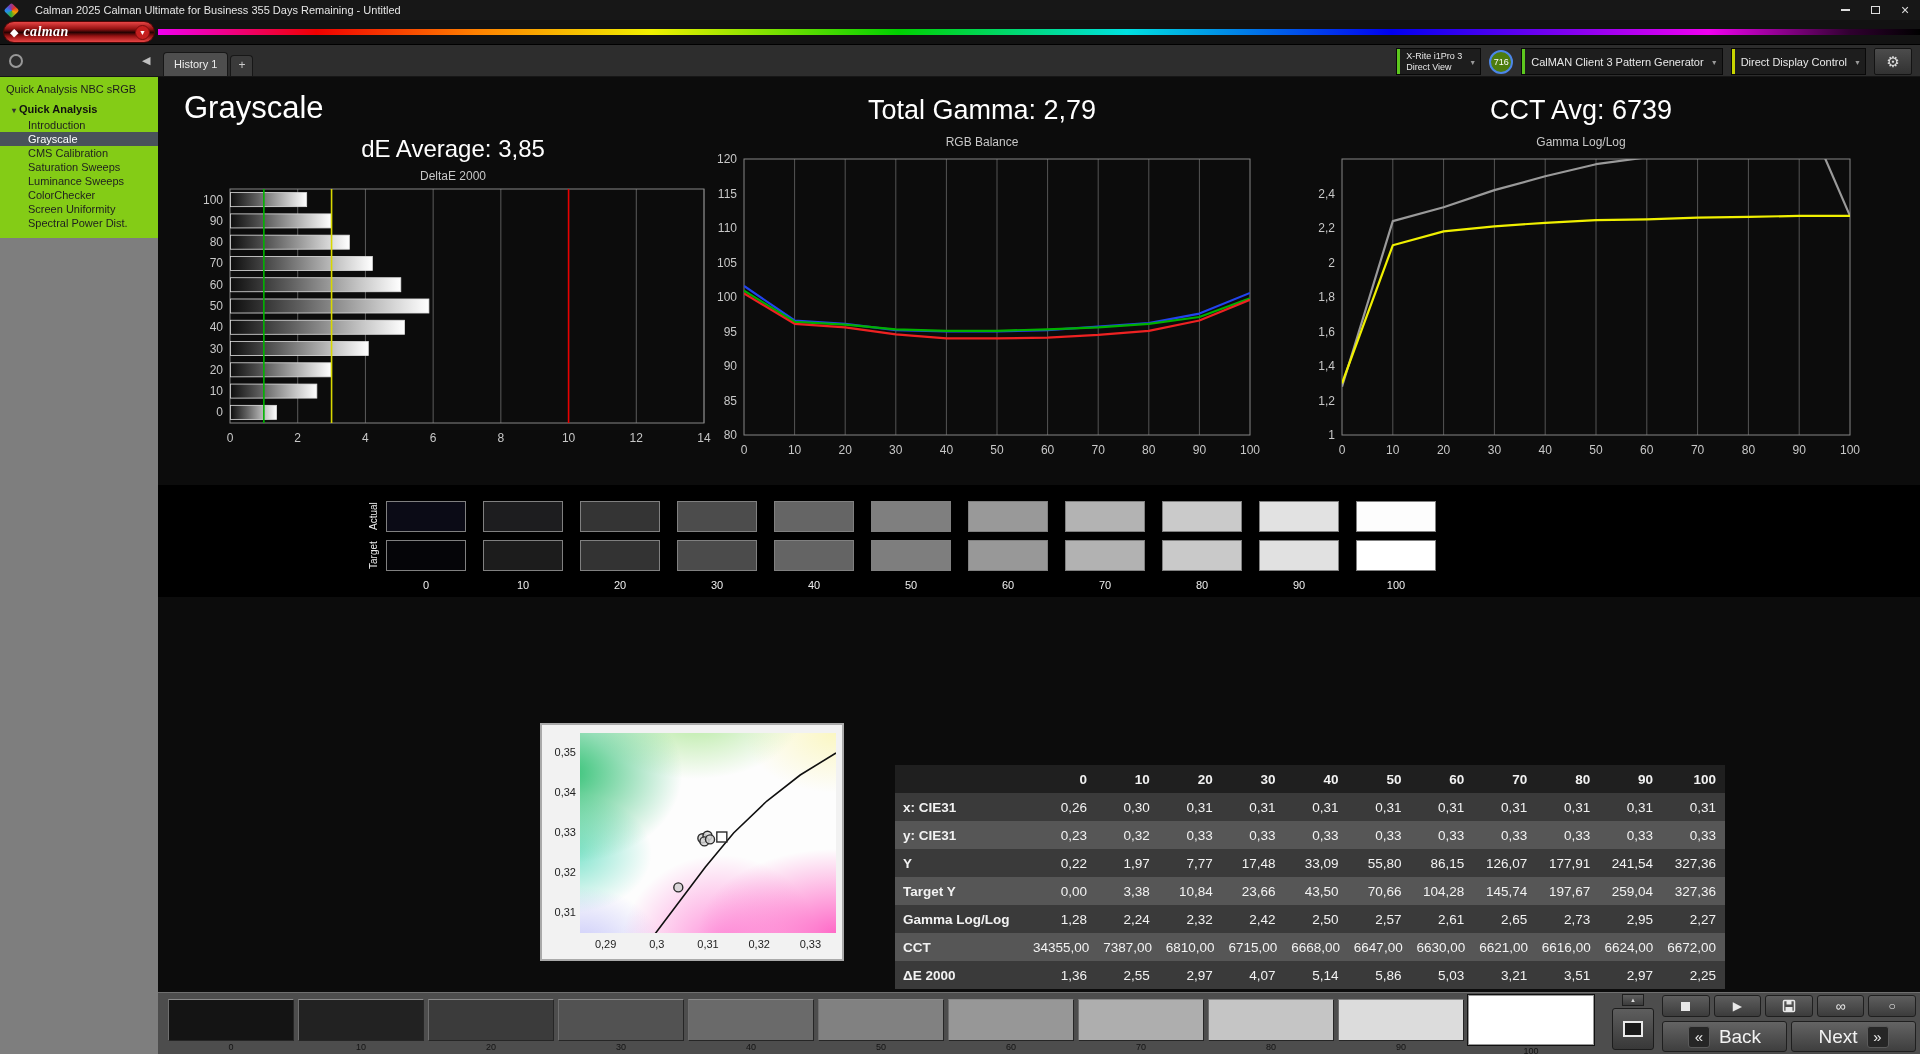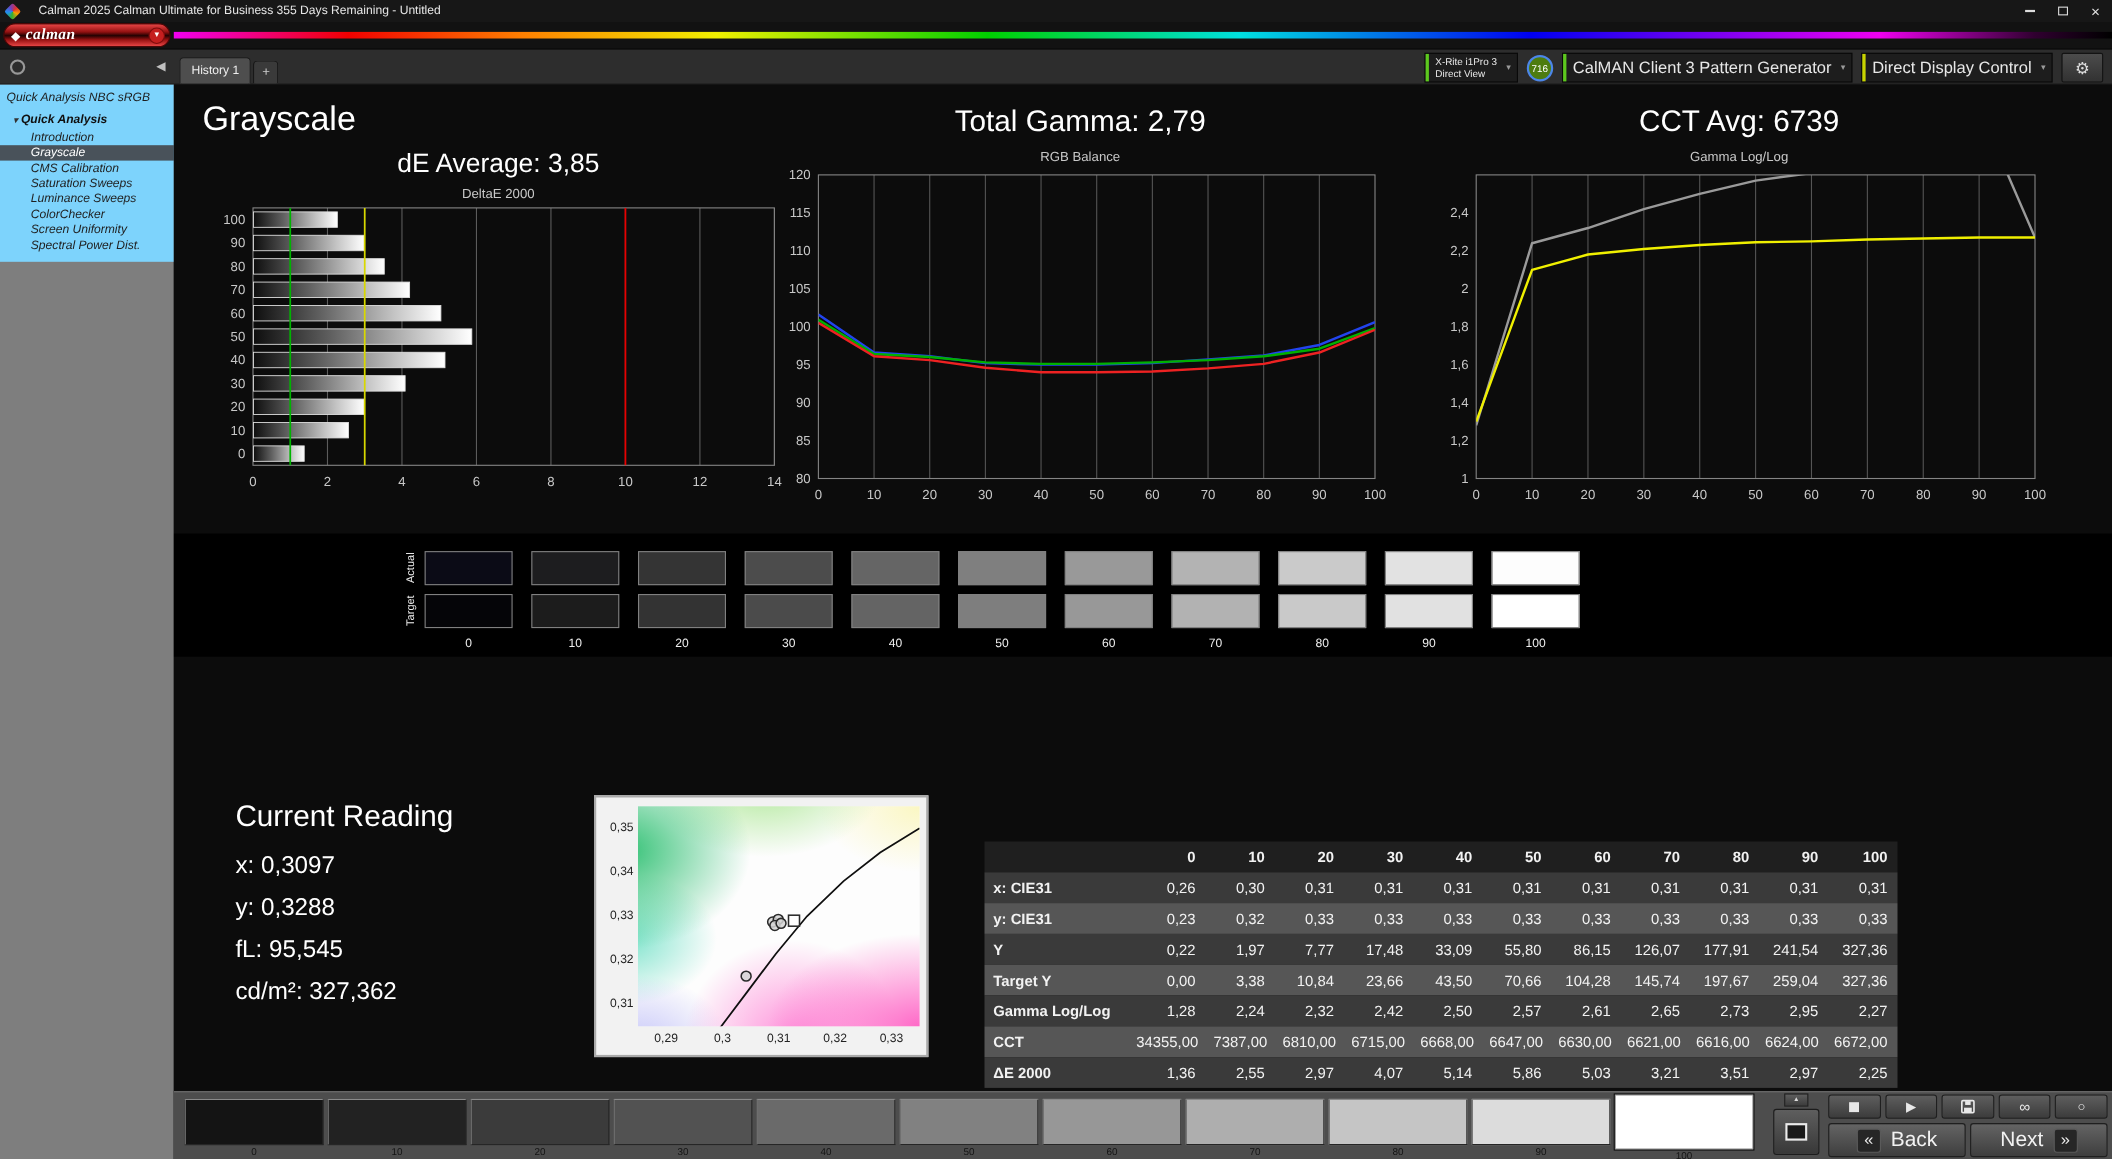--- a/index.html
+++ b/index.html
@@ -31,28 +31,28 @@
   .toolbar { position:absolute; top:44px; left:0; right:0; height:33px; background:#2d2d2d; border-top:1px solid #000; border-bottom:1px solid #161616; }
   .circle-btn { position:absolute; left:9px; top:9px; width:14px; height:14px; border:2px solid #989898; border-radius:50%; }
   .collapse-btn { position:absolute; left:142px; top:9px; color:#c0c0c0; font-size:11px; }
   .tabstrip { position:absolute; left:163px; bottom:0; display:flex; align-items:flex-end; gap:2px; }
   .tab { background:#4e4e4e; color:#eee; font-size:11px; padding:5px 10px 6px; border-radius:4px 4px 0 0; border:1px solid #171717; border-bottom:none; }
   .tab-add { background:#3a3a3a; color:#ccc; font-size:12px; padding:2px 7px 4px; border-radius:4px 4px 0 0; border:1px solid #171717; border-bottom:none; }
   .device-cluster { position:absolute; right:8px; top:3px; display:flex; gap:8px; align-items:center; }
   .device-box { height:27px; background:#1d1d1d; border:1px solid #090909; display:flex; align-items:center; position:relative; padding:0 18px 0 9px; }
   .device-accent { position:absolute; left:0; top:0; bottom:0; width:3px; }
   .device-lines { display:flex; flex-direction:column; line-height:11px; font-size:9px; color:#e8e8e8; }
-  .device-single { font-size:15px; color:#e8e8e8; }
+  .device-single { font-size:11px; color:#e8e8e8; }
   .device-caret { position:absolute; right:4px; top:10px; font-size:7px; color:#9a9a9a; }
   .badge { width:24px; height:24px; border-radius:50%; background:#4d7c0f; border:2px solid #4c86e8; color:#fff; font-size:9px; display:flex; align-items:center; justify-content:center; }
   .gear-btn { width:38px; height:27px; background:linear-gradient(#4c4c4c,#323232); border:1px solid #131313; border-radius:2px; color:#ddd; font-size:15px; display:flex; align-items:center; justify-content:center; }
 
   
   .sidebar { position:absolute; left:0; top:77px; width:158px; bottom:0; background:#7e7e7e; }
-  .sidebar-top { background:#7dd3fc; padding:3px 0 8px;font-style:italic; }
+  .sidebar-top { background:#84cc16; padding:3px 0 8px; }
   .sidebar-header { font-size:11px; color:#1c1c1c; padding:3px 6px 6px; }
   .tree-root { font-size:11px; font-weight:bold; color:#101010; padding:2px 4px 3px 12px; }
   .tree-root .chev { font-size:8px; margin-right:3px; color:#333; }
   .tree-item { font-size:11px; color:#1f1f1f; padding:1px 4px 1px 28px; line-height:12px; }
   .tree-item.selected { background:#49525a; color:#fff; }
 
   
   .main { position:absolute; left:158px; top:77px; right:0; bottom:0; background:#0c0c0c; overflow:hidden; }
   .page-title { position:absolute; left:26px; top:13px; font-size:31px; color:#fff; }
   .chart-wrap { position:absolute; }
@@ -379,27 +379,20 @@
         <div class="swatch-level">40</div>
         <div class="swatch-level">50</div>
         <div class="swatch-level">60</div>
         <div class="swatch-level">70</div>
         <div class="swatch-level">80</div>
         <div class="swatch-level">90</div>
         <div class="swatch-level">100</div>
       </div>
   </div>
 
-  <div class="current-reading">
-    <div class="cr-title">Current Reading</div>
-    <div class="cr-line">x: 0,3097</div>
-    <div class="cr-line">y: 0,3288</div>
-    <div class="cr-line">fL: 95,545</div>
-    <div class="cr-line">cd/m²: 327,362</div>
-  </div>
 
   <div class="cie-box" id="cie-box">
     <div class="cie-plot"></div>
     <svg class="cie-svg" id="cie-svg" width="256" height="200">
         <polyline points="74.2,202.0 99.8,168.0 125.4,134.0 153.6,100.0 186.9,68.0 220.2,42.0 256.0,20.0" fill="none" stroke="#101010" stroke-width="1.6"></polyline>
         <circle cx="122.36800000000005" cy="105.19999999999999" r="4.5" fill="#d4d4d4" fill-opacity="0.85" stroke="#2a2a2a" stroke-width="1.4"></circle>
         <circle cx="127.48800000000006" cy="102.80000000000003" r="4.5" fill="#d4d4d4" fill-opacity="0.85" stroke="#2a2a2a" stroke-width="1.4"></circle>
         <circle cx="124.41600000000011" cy="108.39999999999985" r="4.5" fill="#d4d4d4" fill-opacity="0.85" stroke="#2a2a2a" stroke-width="1.4"></circle>
         <circle cx="130.04800000000006" cy="106.39999999999985" r="4.5" fill="#d4d4d4" fill-opacity="0.85" stroke="#2a2a2a" stroke-width="1.4"></circle>
         <circle cx="98.30400000000017" cy="154.39999999999992" r="4.5" fill="#d4d4d4" fill-opacity="0.85" stroke="#2a2a2a" stroke-width="1.4"></circle>

